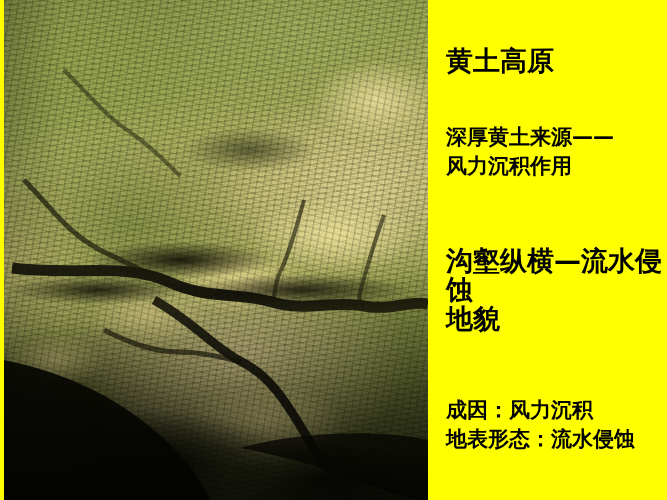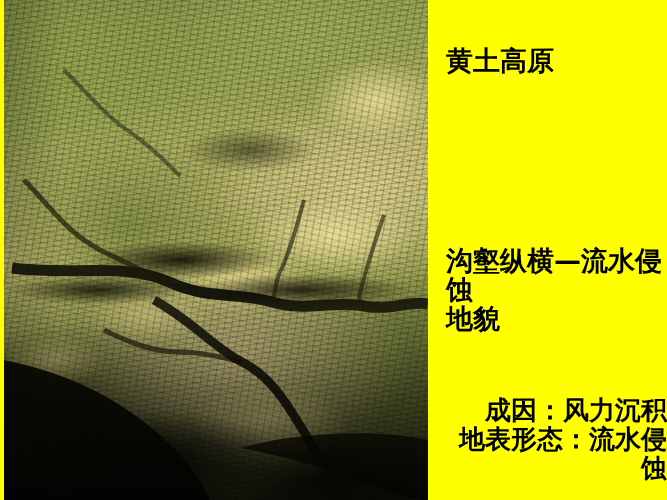--- a/index.html
+++ b/index.html
@@ -139,23 +139,22 @@
   }
   #landform-text {
     left: 18px;
     top: 246px;
     font-size: 27px;
     line-height: 29px;
   }
   #summary-text {
     left: 18px;
     top: 396px;
-    font-size: 26px;
+    font-size: 21px;
     line-height: 29px;
-    text-align: right;
   }
 </style>
 </head>
 <body>
 
 <div id="slide">
 
   <div id="photo-panel">
     <div id="photo">
       <div class="layer" id="terrain-base"></div>
@@ -192,20 +191,22 @@
       </svg>
 
       <div class="layer" id="vignette"></div>
     </div>
   </div>
 
   <div id="text-panel">
 
     <div class="txt" id="slide-title">黄土高原</div>
 
+    <div class="txt" id="origin-text">深厚黄土来源——
+风力沉积作用</div>
 
     <div class="txt" id="landform-text">沟壑纵横—流水侵蚀
 地貌</div>
 
     <div class="txt" id="summary-text">成因：风力沉积
 地表形态：流水侵蚀</div>
 
   </div>
 </div>
 

